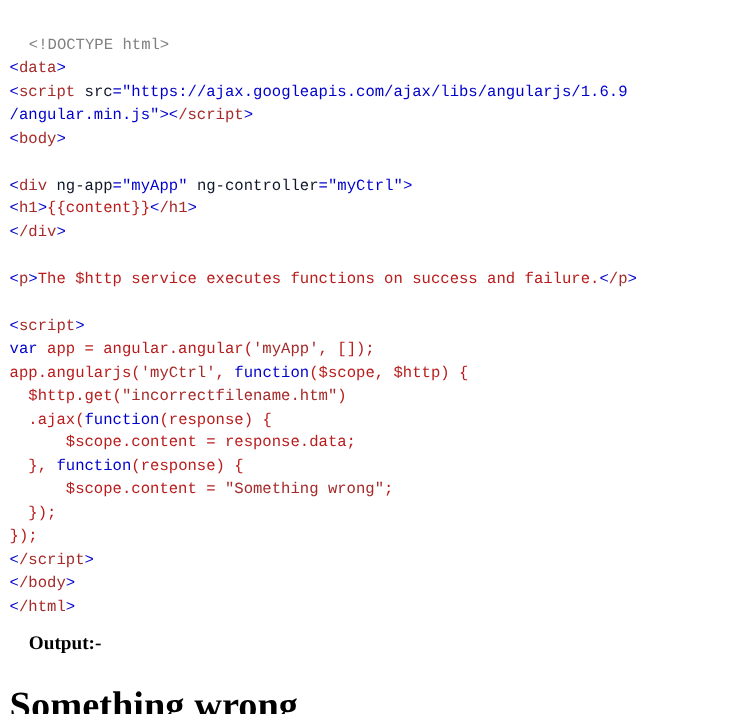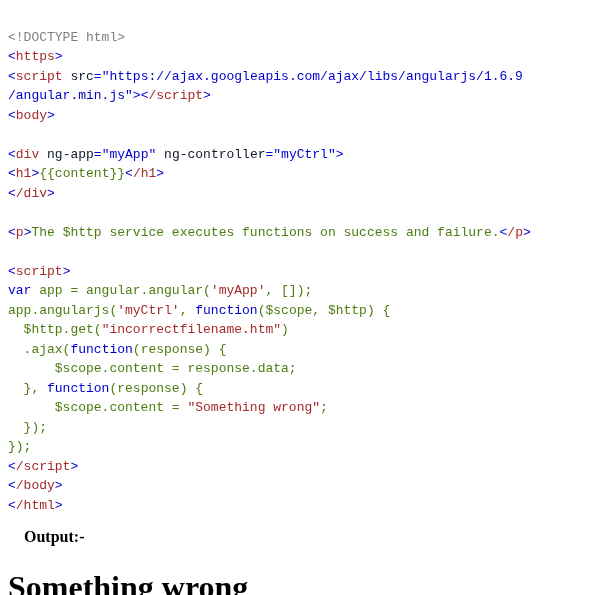--- a/index.html
+++ b/index.html
@@ -9,45 +9,45 @@
     font-size: 13px;
     line-height: 1.5;
     background: #fff;
     color: #000;
     width: 594px;
   }
   .code {
     white-space: pre;
     word-break: break-all;
   }
-  .gray { color: #808080; }
+  .gray { color: #808080; margin-left: 16px; }
   .brown { color: #a52a2a; }
   .blue { color: #0000cd; }
   .red { color: #0f172a; }
-  .black { color: #4d7c0f; }
+  .black { color: #b91c1c; }
   .output-label {
     font-family: "Times New Roman", serif;
     font-size: 16px;
     font-weight: bold;
     margin-top: 10px;
     margin-left: 16px;
   }
   .output-h1 {
     font-family: "Times New Roman", serif;
     font-size: 32px;
     font-weight: bold;
     margin: 14px 0 14px 0;
   }
 </style>
 </head>
 <body>
 
 <div class="code">
 <span class="gray">&lt;!DOCTYPE html&gt;</span>
-<span class="blue">&lt;</span><span class="brown">https</span><span class="blue">&gt;</span>
+<span class="blue">&lt;</span><span class="brown">data</span><span class="blue">&gt;</span>
 <span class="blue">&lt;</span><span class="brown">script</span> <span class="red">src</span><span class="blue">=</span><span class="blue">"https://ajax.googleapis.com/ajax/libs/angularjs/1.6.9</span>
 <span class="blue">/angular.min.js"</span><span class="blue">&gt;</span><span class="blue">&lt;</span><span class="brown">/script</span><span class="blue">&gt;</span>
 <span class="blue">&lt;</span><span class="brown">body</span><span class="blue">&gt;</span>
 
 <span class="blue">&lt;</span><span class="brown">div</span> <span class="red">ng-app</span><span class="blue">=</span><span class="blue">"myApp"</span> <span class="red">ng-controller</span><span class="blue">=</span><span class="blue">"myCtrl"</span><span class="blue">&gt;</span>
 <span class="blue">&lt;</span><span class="brown">h1</span><span class="blue">&gt;</span><span class="black">{{content}}</span><span class="blue">&lt;</span><span class="brown">/h1</span><span class="blue">&gt;</span>
 <span class="blue">&lt;</span><span class="brown">/div</span><span class="blue">&gt;</span>
 
 <span class="blue">&lt;</span><span class="brown">p</span><span class="blue">&gt;</span><span class="black">The $http service executes functions on success and failure.</span><span class="blue">&lt;</span><span class="brown">/p</span><span class="blue">&gt;</span>
 

